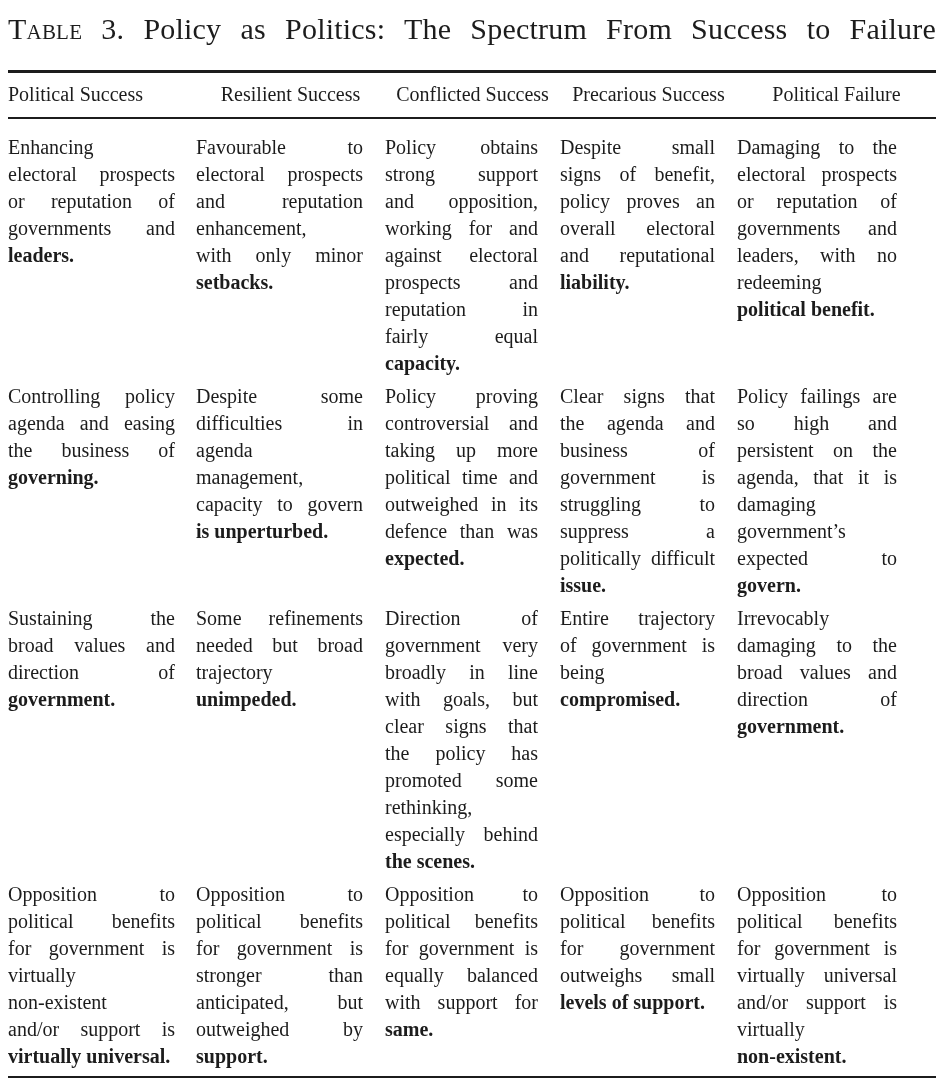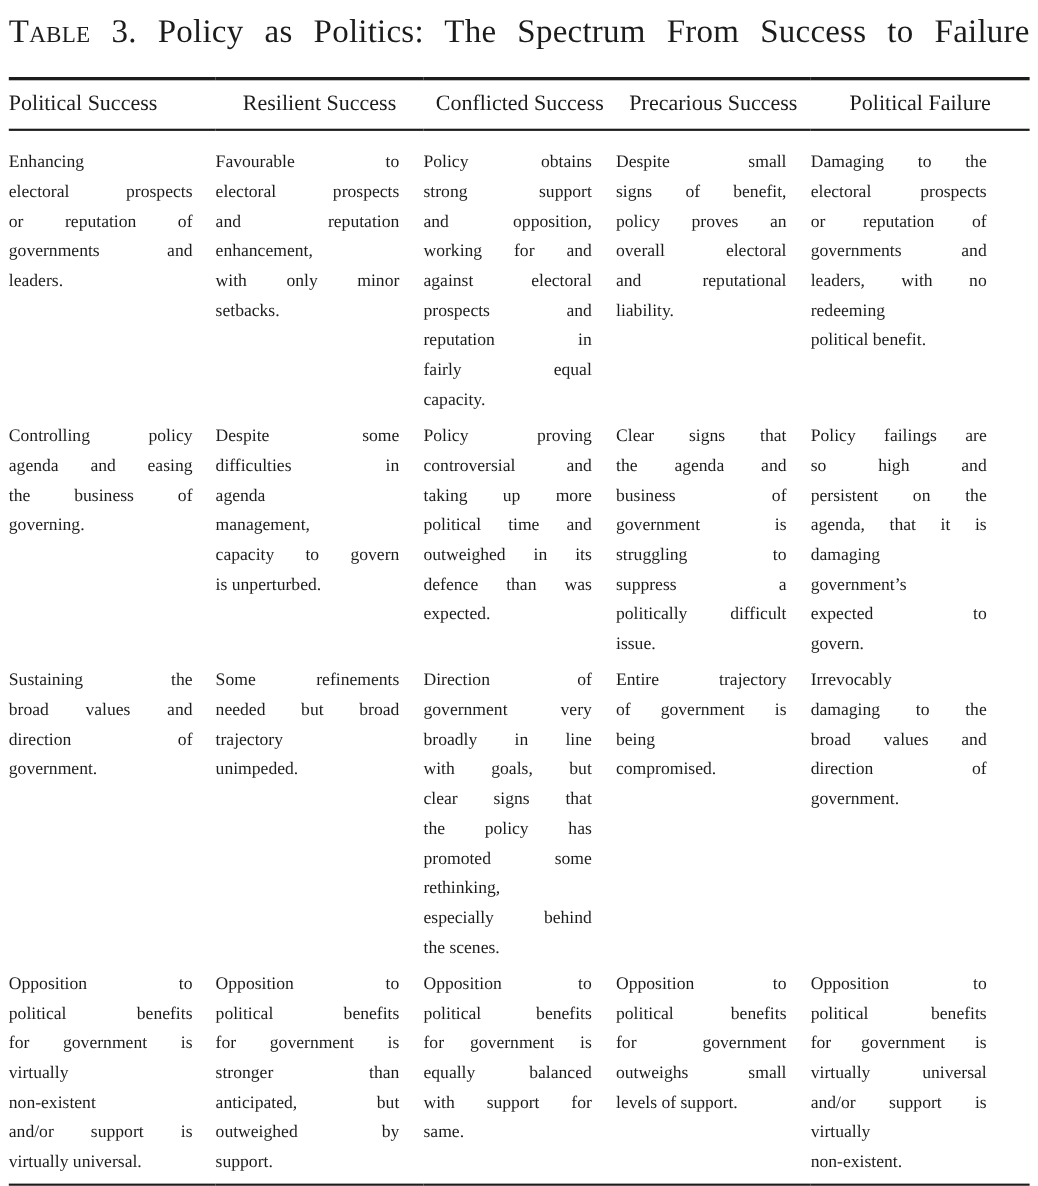--- a/index.html
+++ b/index.html
@@ -50,39 +50,40 @@
     vertical-align: bottom;
     border-bottom: 2px solid #1c1c1c;
     white-space: nowrap;
     overflow: visible;
   }
   thead th:first-child {
     text-align: left;
   }
   tbody td {
     vertical-align: top;
-    font-size: 16px;
+    font-size: 20px;
     line-height: 27px;
     padding: 6px 22px 0 0;
     overflow: visible;
   }
   tbody td:nth-child(1) { padding-right: 21px; }
   tbody td:nth-child(3) { padding-right: 22px; }
   tbody td:nth-child(5) { padding-right: 39px; }
   tbody tr:first-child td { padding-top: 15px; }
   tbody tr:last-child td { padding-bottom: 6px; }
   
   .ln {
     text-align: justify;
     text-align-last: justify;
     white-space: nowrap;
   }
   .ln:last-child {
     text-align: left;
     text-align-last: auto;
+    font-weight: bold;
   }
 </style>
 </head>
 <body>
 
 <div class="page">
 
   <div class="table-title">
     <span class="sc">Table 3.</span>
     <span>Policy as Politics: The Spectrum From Success to Failure</span>

